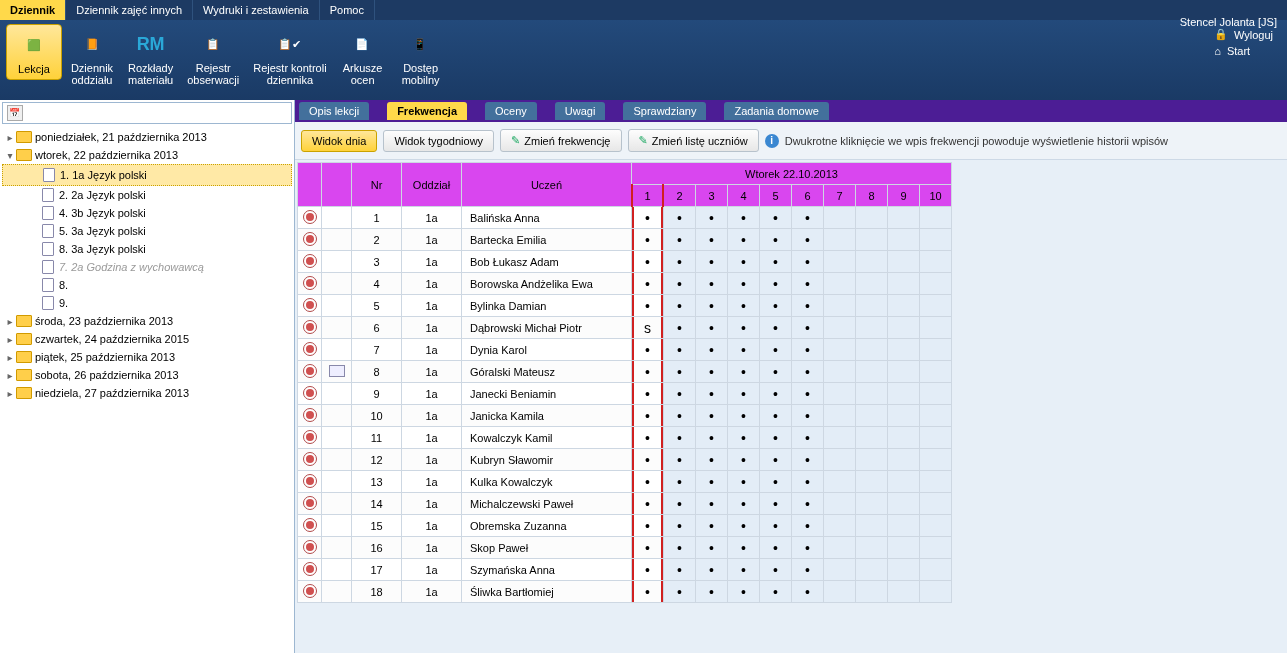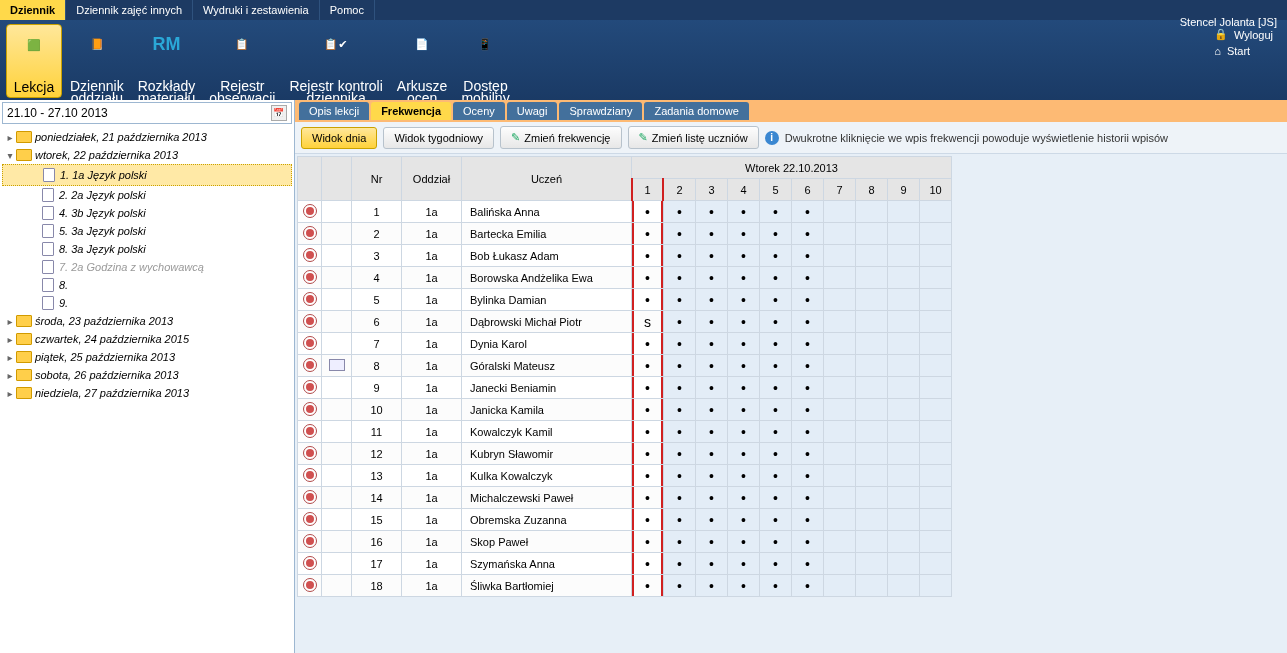--- a/index.html
+++ b/index.html
@@ -8,53 +8,53 @@
   .topbar{height:20px;background:#1d3a63;display:flex;align-items:stretch;color:#fff;}
   .topbar .tab{padding:3px 10px;border-right:1px solid #2f527e;cursor:pointer;display:flex;align-items:center;}
   .topbar .tab.active{background:#ffd94a;color:#000;font-weight:bold;}
   .topbar .spacer{flex:1;}
   .topbar .user{padding:16px 10px;}
   
   .ribbon{height:80px;background:linear-gradient(#234a7b,#1a3a65);display:flex;align-items:flex-start;padding:4px 6px;color:#fff;}
   .ribbon .btn{display:flex;flex-direction:column;align-items:center;justify-content:flex-start;width:auto;min-width:56px;padding:4px 6px;border-radius:4px;margin-right:2px;cursor:pointer;text-align:center;}
   .ribbon .btn.active{background:linear-gradient(#ffe79a,#ffd23a);border:1px solid #c9a100;color:#000;}
   .ribbon .btn .icon{width:32px;height:32px;margin-bottom:2px;display:flex;align-items:center;justify-content:center;}
-  .ribbon .btn .lbl{font-size:14px;line-height:12px;margin-top:18px;}
+  .ribbon .btn .lbl{font-size:11px;line-height:12px;}
   .ribbon .right{margin-left:auto;display:flex;flex-direction:column;gap:4px;padding:4px 8px;}
   .ribbon .right .rlink{display:flex;align-items:center;gap:6px;color:#fff;cursor:pointer;}
   
   .main{display:flex;height:553px;background:#e7eff7;}
   
   .sidebar{width:295px;display:flex;flex-direction:column;background:#fff;border-right:1px solid #9db7d1;}
   .datebox{height:22px;background:#fff;border:1px solid #9db7d1;display:flex;align-items:center;padding:0 4px;margin:2px;}
   .datebox input{flex:1;border:none;outline:none;font-size:12px;}
   .datebox .cal{width:16px;height:16px;background:#f0f0f0;border:1px solid #aaa;display:flex;align-items:center;justify-content:center;font-size:9px;cursor:pointer;}
   .tree{flex:1;overflow:auto;padding:2px 2px;}
   .tnode{display:flex;align-items:center;height:18px;padding-left:4px;cursor:pointer;}
   .tnode .tw{width:12px;text-align:center;color:#666;font-size:10px;}
   .tnode .ticon{width:16px;height:14px;margin-right:3px;display:inline-flex;align-items:center;justify-content:center;}
   .tnode.folder .ticon::before{content:"";display:block;width:14px;height:10px;background:#ffcf4a;border:1px solid #d19a00;border-radius:1px;}
   .tnode.doc .ticon::before{content:"";display:block;width:10px;height:12px;background:#fff;border:1px solid #88a;border-radius:1px;}
-  .tnode .tlbl{white-space:nowrap;font-style:italic;}
+  .tnode .tlbl{white-space:nowrap;}
   .tnode.selected{background:#ffe9a6;border:1px dotted #caa200;height:22px;}
   .tnode.disabled .tlbl{color:#999;font-style:italic;} .indent2{padding-left:38px;}
   
   .content{flex:1;display:flex;flex-direction:column;background:#e7eff7;}
-  .subtabs{height:22px;background:#fdba74;display:flex;align-items:stretch;padding:2px 4px;gap:2px;}
+  .subtabs{height:22px;background:#4c1d95;display:flex;align-items:stretch;padding:2px 4px;gap:18px;}
   .subtabs .stab{padding:3px 10px;background:#43709c;color:#fff;border-radius:3px 3px 0 0;cursor:pointer;display:flex;align-items:center;}
   .subtabs .stab.active{background:#ffd94a;color:#000;font-weight:bold;}
-  .toolbar{height:32px;display:flex;align-items:center;gap:6px;padding:3px 6px;background:#eef3f8;border-bottom:1px solid #cdd9e6;}
+  .toolbar{height:38px;display:flex;align-items:center;gap:6px;padding:3px 6px;background:#eef3f8;border-bottom:1px solid #cdd9e6;}
   .toolbar .tbtn{padding:4px 10px;background:linear-gradient(#fdfdfd,#e7e7e7);border:1px solid #b7c2cc;border-radius:3px;cursor:pointer;display:flex;align-items:center;gap:4px;}
   .toolbar .tbtn.active{background:linear-gradient(#ffe79a,#ffd23a);border-color:#caa200;}
   .toolbar .info{display:flex;align-items:center;gap:6px;color:#333;}
   .toolbar .info .iicon{width:14px;height:14px;border-radius:50%;background:#3a87d1;color:#fff;display:flex;align-items:center;justify-content:center;font-weight:bold;font-size:10px;}
   .tablewrap{flex:1;overflow:auto;padding:2px 2px;}
   table.att{border-collapse:collapse;background:#fff;}
   table.att th,table.att td{border:1px solid #cdd7e2;text-align:center;font-size:11px;height:22px;}
-  table.att th{background:#e5e5e5;font-weight:normal;padding:2px 4px;}
+  table.att th{background:#d946ef;font-weight:normal;padding:2px 4px;}
   table.att td{padding:0;}
   table.att td.name{text-align:left;padding-left:8px;}
   table.att .picon{width:20px;}
   table.att .picon span{display:inline-block;width:14px;height:14px;border-radius:50%;border:1px solid #b04a4a;position:relative;background:#fff;}
   table.att .picon span::after{content:"";position:absolute;left:2px;top:2px;width:8px;height:8px;border-radius:50%;background:#d05050;}
   table.att .noteicon span{display:inline-block;width:16px;height:12px;background:#eef;border:1px solid #88a;}
   table.att td.dot{width:32px;}
   table.att td.dot.shade{background:#e3edf7;}
   table.att td.dot.red{box-shadow:inset 2px 0 0 #d02020, inset -2px 0 0 #d02020;}
   table.att thead tr:first-child th.red{box-shadow:none;}
@@ -121,21 +121,20 @@
       <span>⌂</span>
       <span>Start</span>
     </div>
   </div>
 </div>
 
 <div class="main">
 
   <div class="sidebar">
     <div class="datebox">
-      <input type="text" value="21.10 - 27.10 2013" style="">
       <div class="cal">📅</div>
     </div>
     <div class="tree">
         <div class="tnode folder indent0" style="padding-left: 2px;">
           <span class="tw">▸</span>
           <span class="ticon"></span>
           <span class="tlbl">poniedziałek, 21 października 2013</span>
         </div>
         <div class="tnode folder indent0" style="padding-left: 2px;">
           <span class="tw">▾</span>

